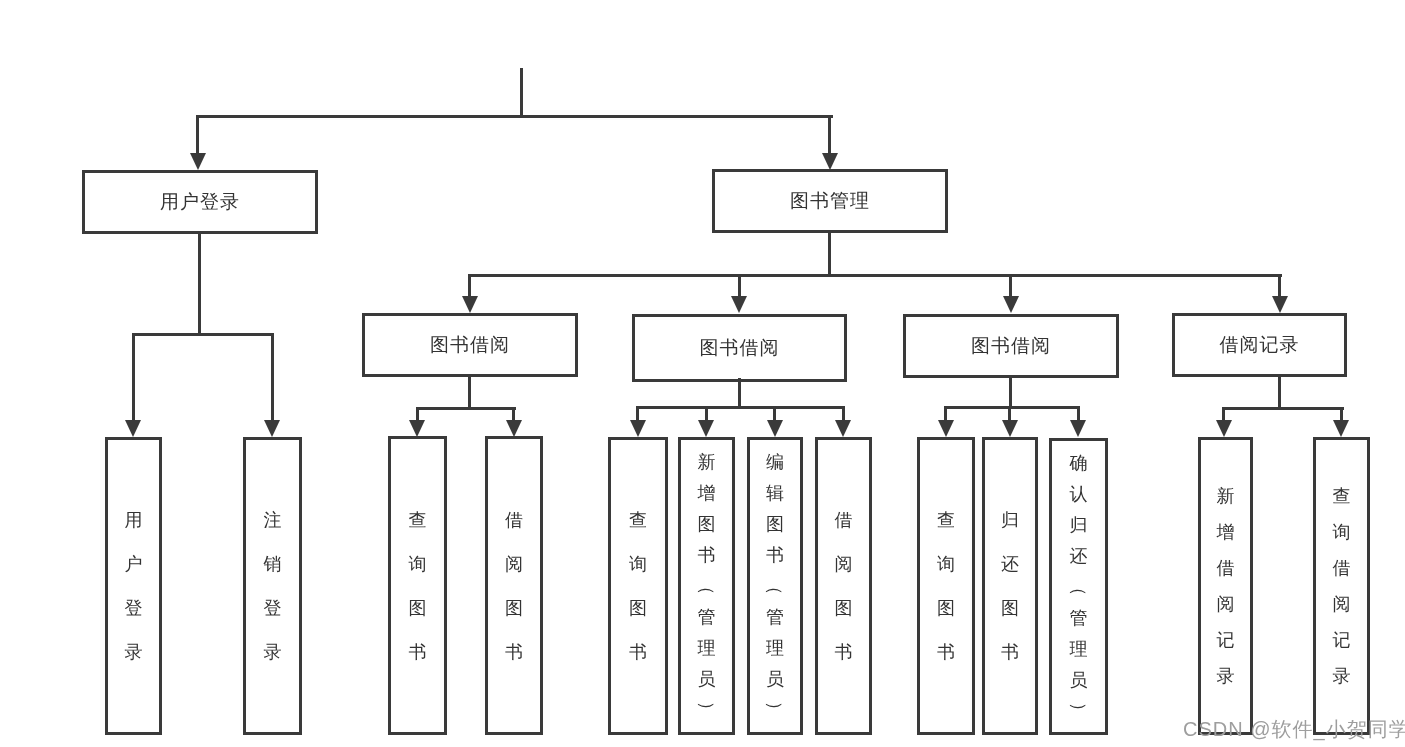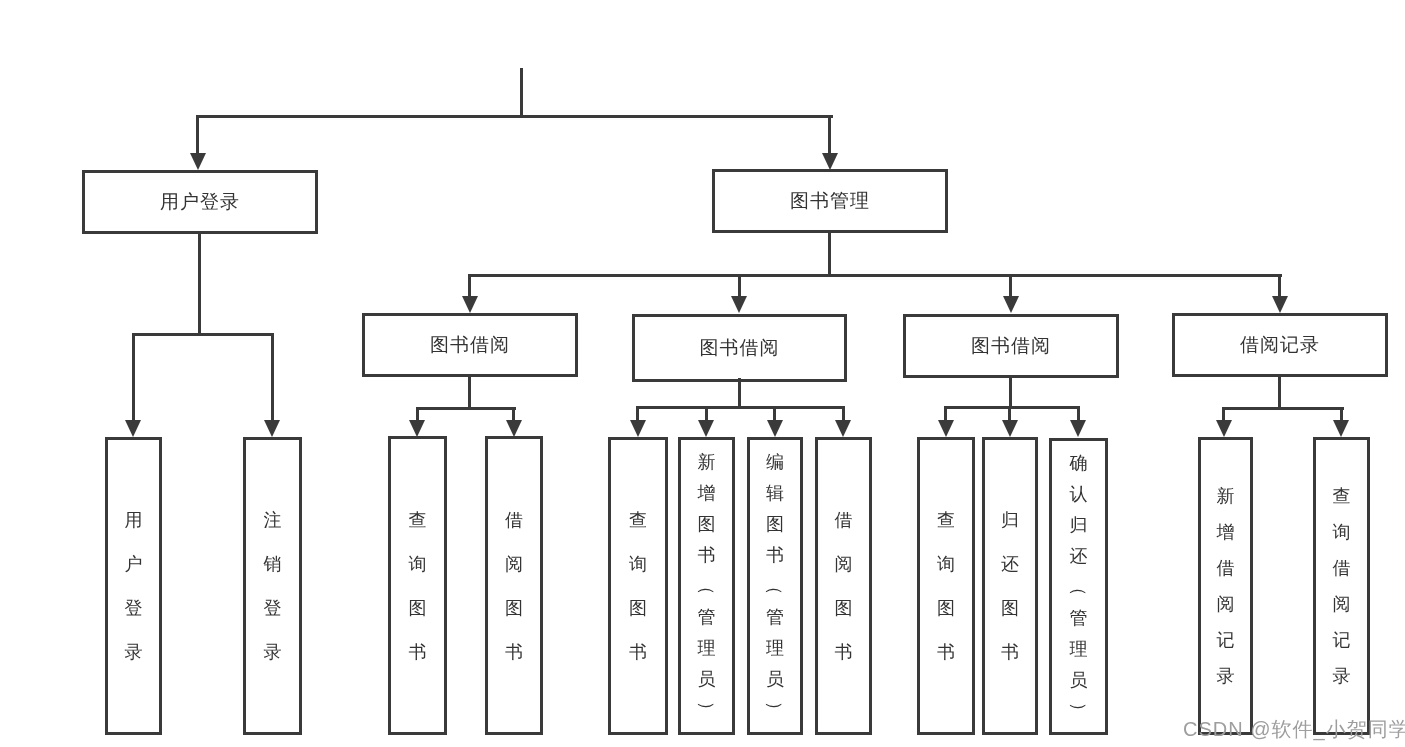--- a/index.html
+++ b/index.html
@@ -73,21 +73,21 @@
 
   <div class="box hlabel" style="left:362px;top:313px;width:216px;height:64px;">
     <span>图书借阅</span>
   </div>
   <div class="box hlabel" style="left:632px;top:314px;width:215px;height:68px;">
     <span>图书借阅</span>
   </div>
   <div class="box hlabel" style="left:903px;top:314px;width:216px;height:64px;">
     <span>图书借阅</span>
   </div>
-  <div class="box hlabel" style="left:1172px;top:313px;width:216px;height:64px;">
+  <div class="box hlabel" style="left:1172px;top:313px;width:175px;height:64px;">
     <span>借阅记录</span>
   </div>
 
   <div class="ln" style="left:468px;top:377px;width:3px;height:33px;"></div>
   <div class="ln" style="left:416px;top:407px;width:100px;height:3px;"></div>
   <div class="ln" style="left:416px;top:407px;width:3px;height:16px;"></div>
   <div class="arr" style="left:409px;top:420px;"></div>
   <div class="ln" style="left:512px;top:407px;width:3px;height:16px;"></div>
   <div class="arr" style="left:506px;top:420px;"></div>
 

